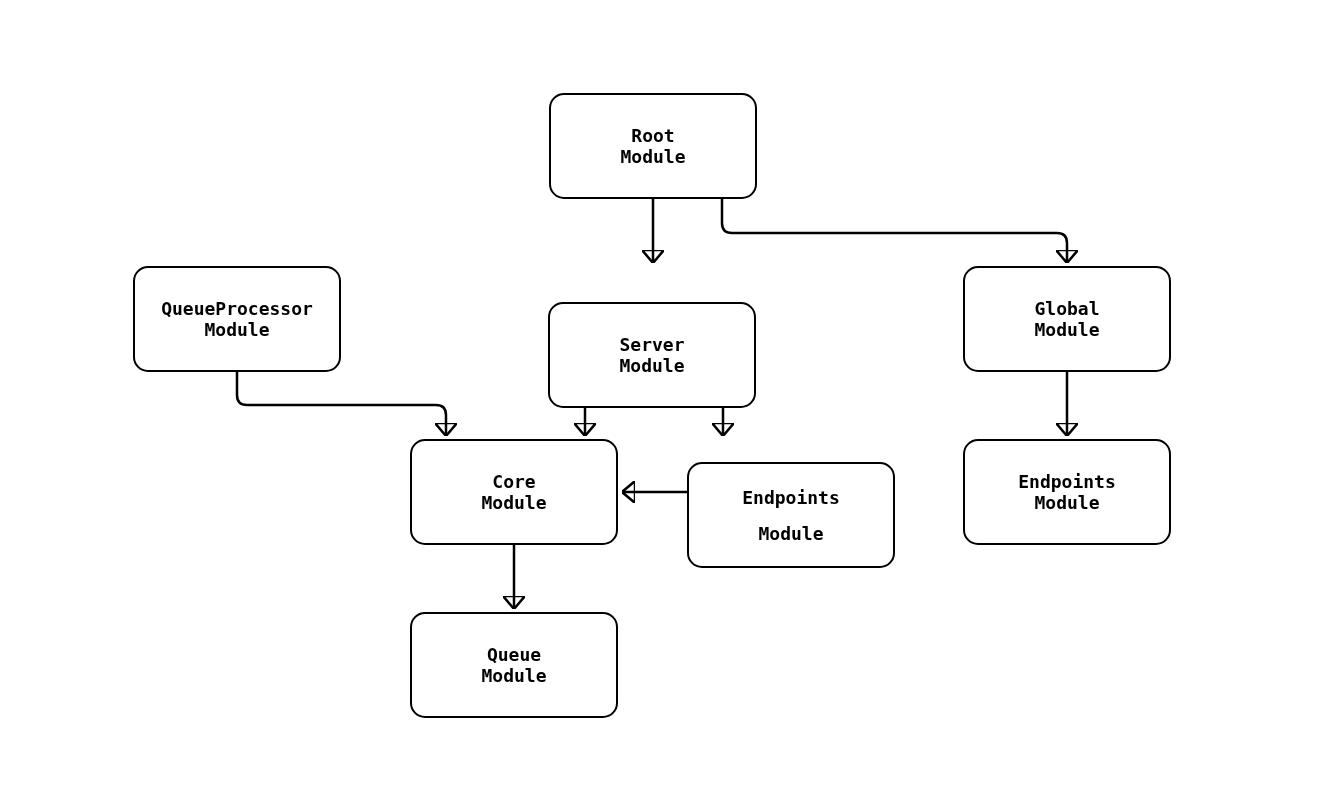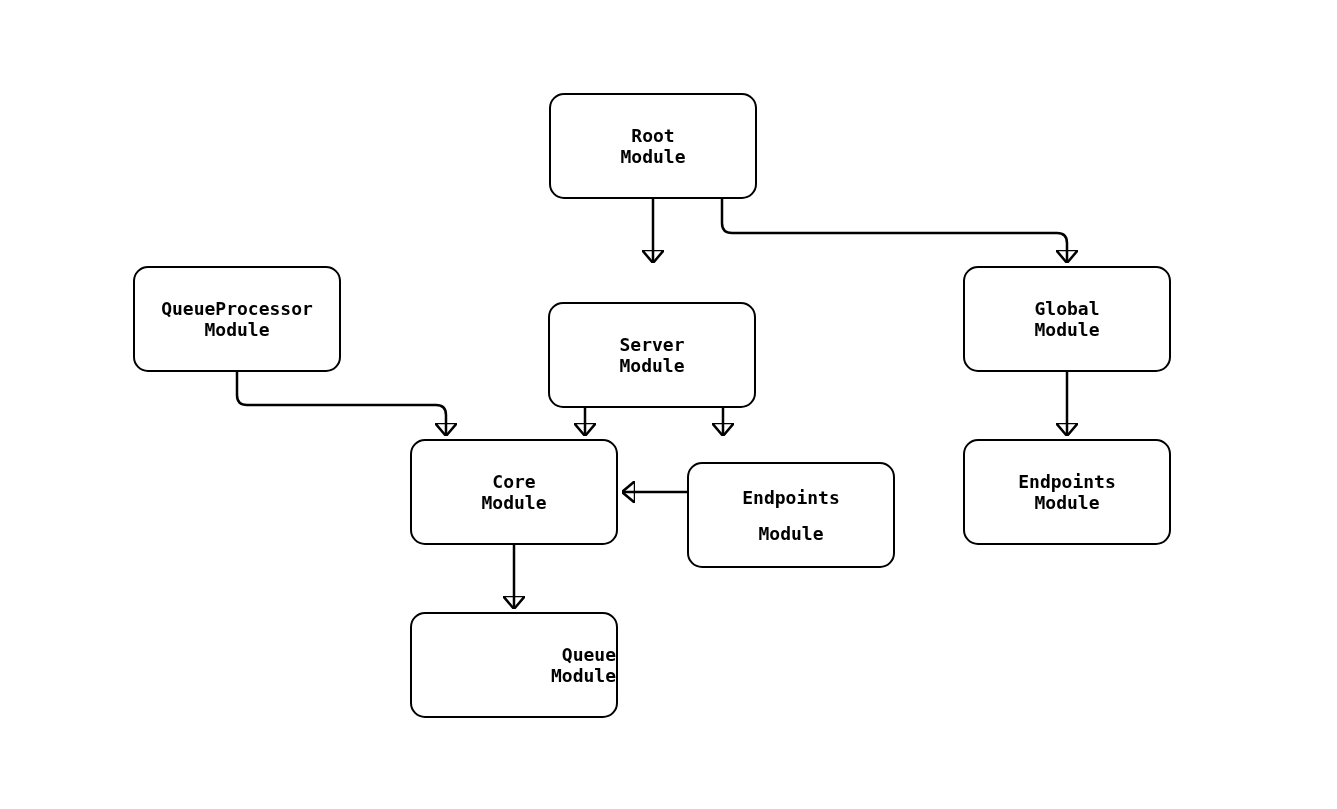--- a/index.html
+++ b/index.html
@@ -45,21 +45,21 @@
     color: #000000;
     text-align: center;
   }
   .node-root          { left: 549px;  top: 93px;  }
   .node-queueprocessor{ left: 133px;  top: 266px; }
   .node-server        { left: 548px;  top: 266px; margin-top: 36px; }
   .node-global        { left: 963px;  top: 266px; }
   .node-core          { left: 410px;  top: 439px; }
   .node-endpoints     { left: 687px;  top: 462px; gap: 15px; }
   .node-repository    { left: 963px;  top: 439px; }
-  .node-queue         { left: 410px;  top: 612px; align-items: flex-end; }
+  .node-queue         { left: 410px;  top: 612px; }
 </style>
 </head>
 <body>
 
 <div class="diagram">
 
   <svg class="edges-layer" width="1337" height="809" viewBox="0 0 1337 809" xmlns="http://www.w3.org/2000/svg">
     <defs>
       <marker id="arrow" viewBox="0 0 13 22" refX="12" refY="11" markerWidth="13" markerHeight="22" markerUnits="userSpaceOnUse" orient="auto">
         <path d="M0,0 L13,11 L0,22 Z" fill="#000000" stroke="none"></path>

